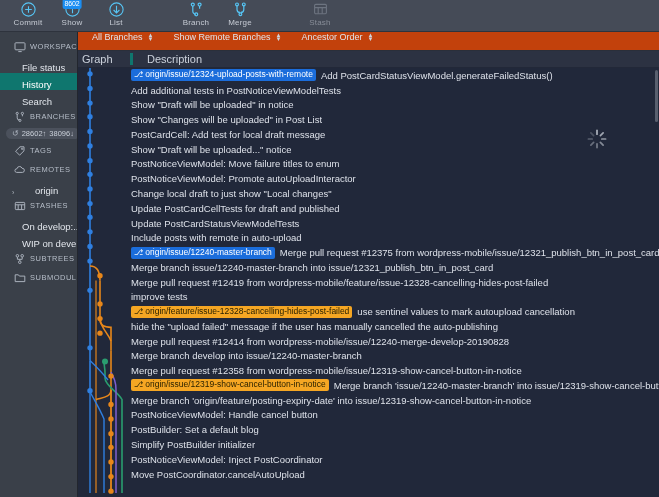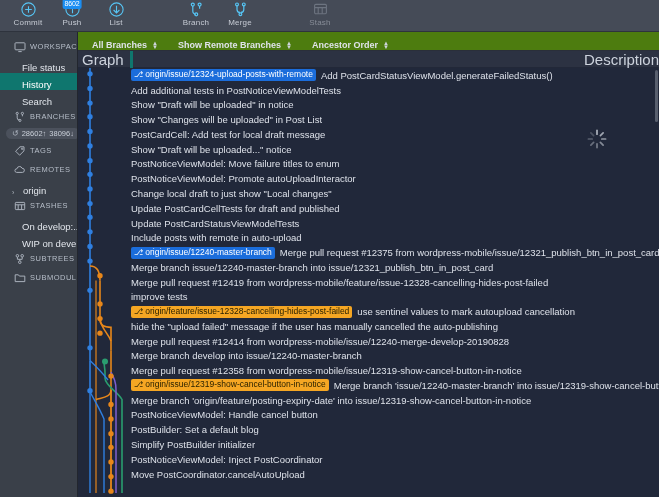--- a/index.html
+++ b/index.html
@@ -91,63 +91,62 @@
   .leaf{
     height:17px;
     display:flex; align-items:flex-end;
     padding-left:22px;
     font-size:9.5px;
     color:#e2e6ec;
     white-space:nowrap;
     cursor:default;
   }
   .leaf.sel{ background:#0f766e; color:#fff; }
-  .leaf.disc{ padding-left:12px; gap:4px; }
+  .leaf.disc{ padding-left:12px; gap:16px; }
   .disc-arrow{ font-size:7px; color:#aeb5bf; width:7px; }
   .branchpill{
     margin:2px 0 2px 6px;
     display:inline-flex; align-items:center; gap:3px;
     background:#4b515c;
     border-radius:8px;
     padding:1px 6px;
     font-size:7.5px;
     color:#c9cfd8;
     white-space:nowrap;
     width:fit-content;
   }
   .branchpill .bico{ color:#aab1bc; font-size:8px; }
 
   
   .main{ flex:1; min-width:0; display:flex; flex-direction:column; background:#21283a; }
   .filterbar{
     height:19px; min-height:19px;
-    background:#4d7c0f;
+    background:#c2410c;
     border-bottom:1px solid #2a2f3a;
-    display:flex; align-items:flex-end;
+    display:flex; align-items:flex-start;
     padding-left:14px;
     gap:0px;
-    font-weight:bold;
   }
   .fb-item{
     display:flex; align-items:center; gap:5px;
     font-size:9px; color:#dfe3ea;
     margin-right:20px;
     cursor:default;
     white-space:nowrap;
   }
   .stepper{ display:flex; flex-direction:column; line-height:4px; color:#cfd5de; font-size:6px; }
   .colhdr{
     height:17px; min-height:17px;
     background:#2c3242;
     border-bottom:1px solid #222838;
     display:flex; align-items:center;
-    font-size:15px; color:#ccd2dc;
+    font-size:11px; color:#ccd2dc;
   }
   .colhdr .c-graph{ width:52px; padding-left:4px; }
-  .colhdr .c-desc{ flex:1; padding-left:14px; border-left:3px solid #0f766e;text-align:right; }
+  .colhdr .c-desc{ flex:1; padding-left:14px; border-left:3px solid #0f766e; }
 
   .listwrap{ flex:1; position:relative; overflow:hidden; }
   .rows{ position:relative; }
   .row{
     height:14.77px;
     display:flex; align-items:center;
     position:relative;
     white-space:nowrap;
     cursor:default;
   }
@@ -215,21 +214,21 @@
 
 
     <div class="tb-item">
       <span class="badge">8602</span>
       <span class="tb-ico">
         <svg viewBox="0 0 17 17" fill="none" stroke="currentColor" stroke-width="1.1">
           <circle cx="8.5" cy="8.5" r="6.6"></circle>
             <path d="M8.5 12.2v-7M5.6 8l2.9-2.9L11.4 8"></path>
         </svg>
       </span>
-      <span class="tb-lbl">Push</span>
+      <span class="tb-lbl">Show</span>
     </div>
 
     <div class="tb-item">
       <span class="tb-ico">
         <svg viewBox="0 0 17 17" fill="none" stroke="currentColor" stroke-width="1.1">
           <circle cx="8.5" cy="8.5" r="6.6"></circle>
             <path d="M8.5 4.8v7M5.6 9l2.9 2.9L11.4 9"></path>
         </svg>
       </span>
       <span class="tb-lbl">List</span>

